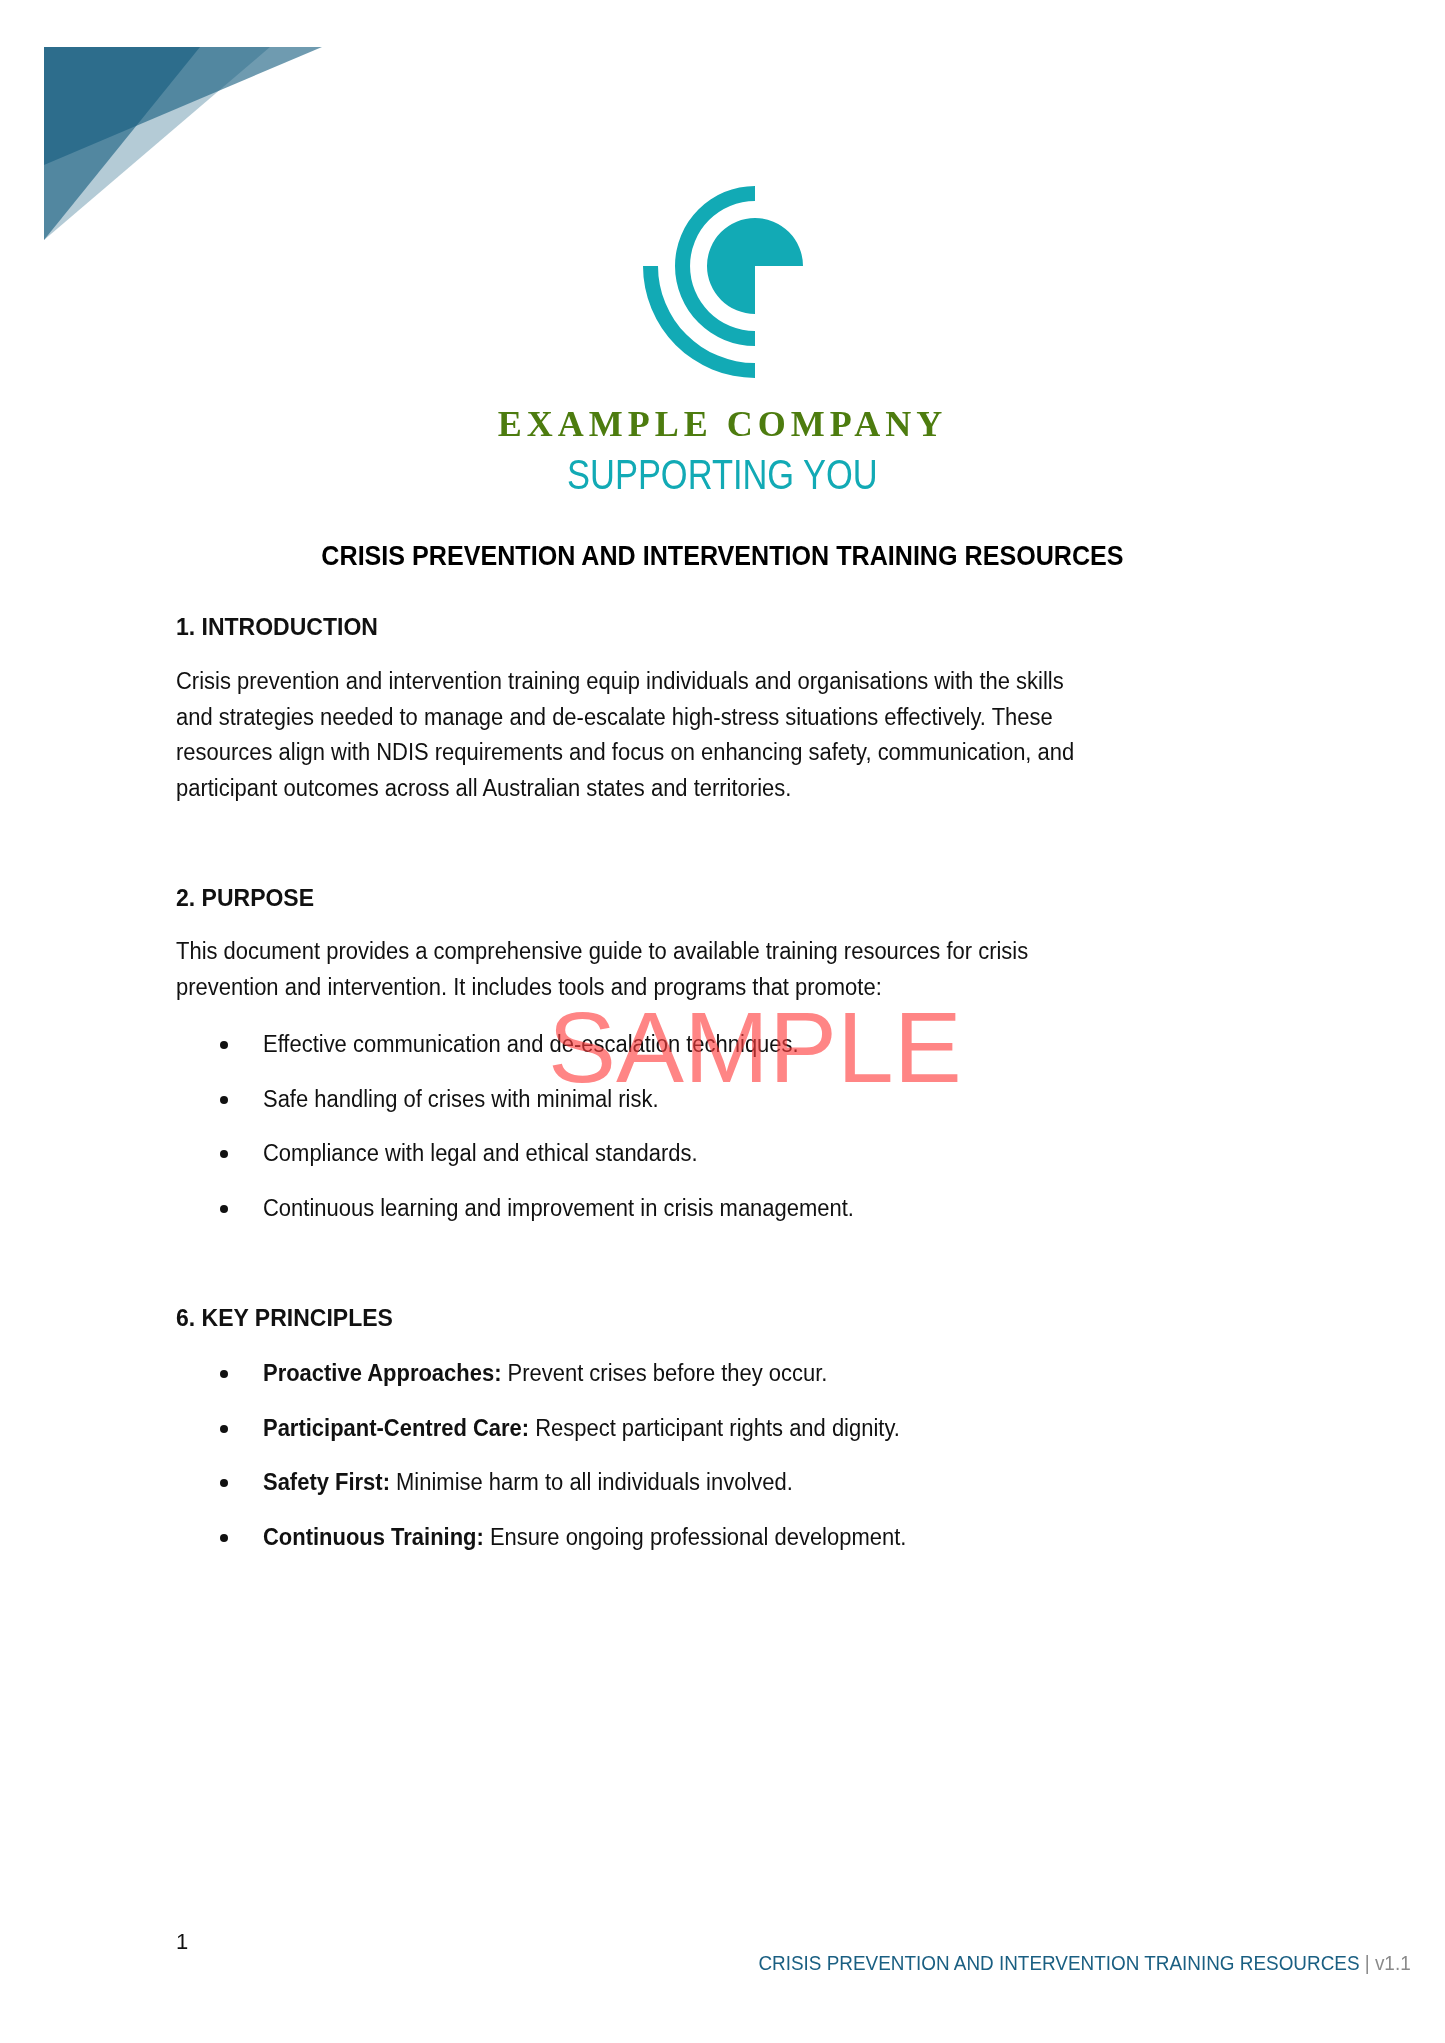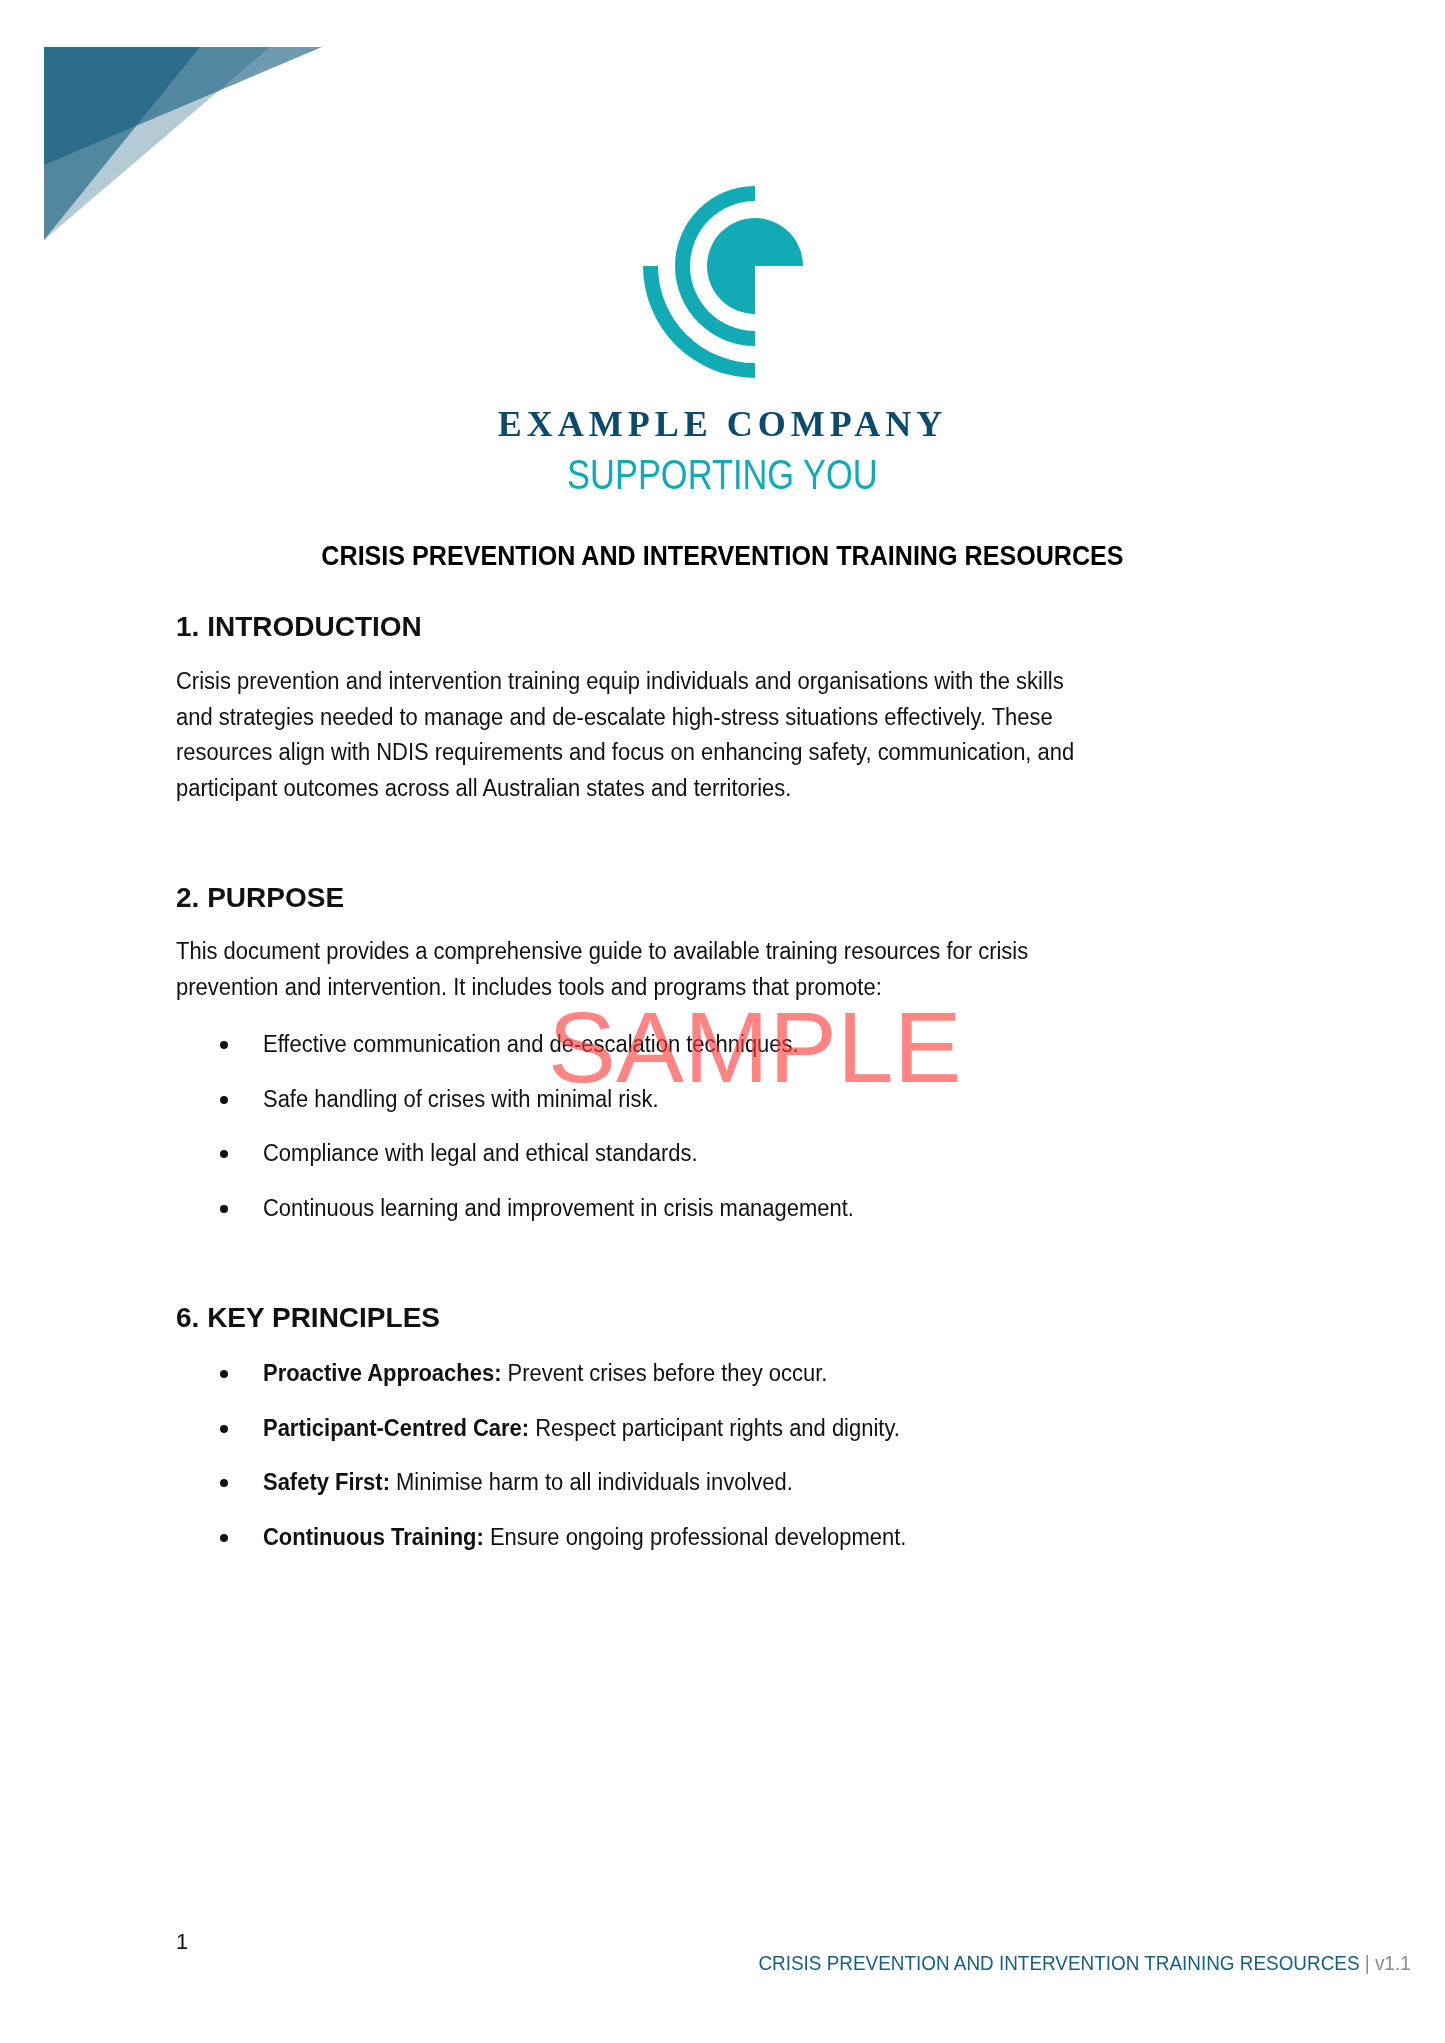--- a/index.html
+++ b/index.html
@@ -3,27 +3,27 @@
 <meta charset="utf-8">
 <style>
   html, body { margin: 0; padding: 0; background: #ffffff; }
   body { width: 1445px; height: 2043px; position: relative; overflow: hidden;
          font-family: "Liberation Sans", "DejaVu Sans", sans-serif; color: #111111; }
   .abs { position: absolute; }
   .corner { left: 0; top: 0; width: 340px; height: 250px; }
   .logo-mark { left: 640px; top: 184px; width: 230px; height: 200px; }
   .company { left: 0; width: 1445px; top: 404px; text-align: center;
              font-family: "Liberation Serif", "DejaVu Serif", serif; font-weight: bold;
-             font-size: 36px; letter-spacing: 5px; color: #0c4a6e; line-height: 40px; }
+             font-size: 36px; letter-spacing: 5px; color: #4d7c0f; line-height: 40px; }
   .tagline { left: 0; width: 1445px; top: 452px; text-align: center;
              font-family: "Liberation Sans", sans-serif; font-size: 42px; letter-spacing: 0px;
              color: #12aab5; line-height: 46px; transform: scaleX(0.82); transform-origin: 722px 0; }
   .title { left: 0; width: 1445px; top: 540px; text-align: center; font-weight: bold;
            font-size: 27px; line-height: 32px; color: #000; transform: scaleX(0.93); transform-origin: 722px 0; }
-  .heading { left: 176px; font-weight: bold; font-size: 28px; line-height: 28px; color: #111; }
+  .heading { left: 176px; font-weight: bold; font-size: 23px; line-height: 28px; color: #111; }
   .para { left: 176px; width: 1120px; font-size: 23px; line-height: 35.5px; color: #111;
           transform: scaleX(0.955); transform-origin: 0 0; }
   .para p { margin: 0; white-space: nowrap; }
   .bullets { left: 176px; margin: 0; padding: 0; list-style: none; }
   .bullets li { position: relative; height: 54.5px; font-size: 23px; line-height: 30px; white-space: nowrap; }
   .bullets li .dot { position: absolute; left: 44px; top: 12px; width: 8px; height: 8px;
                      border-radius: 50%; background: #111; }
   .bullets li .txt { position: absolute; left: 87px; top: 0; transform: scaleX(0.955); transform-origin: 0 0; }
   .bullets li b { font-weight: bold; }
   .watermark { left: 548px; top: 992px; font-size: 100px; line-height: 110px; color: #ff3b3b;

